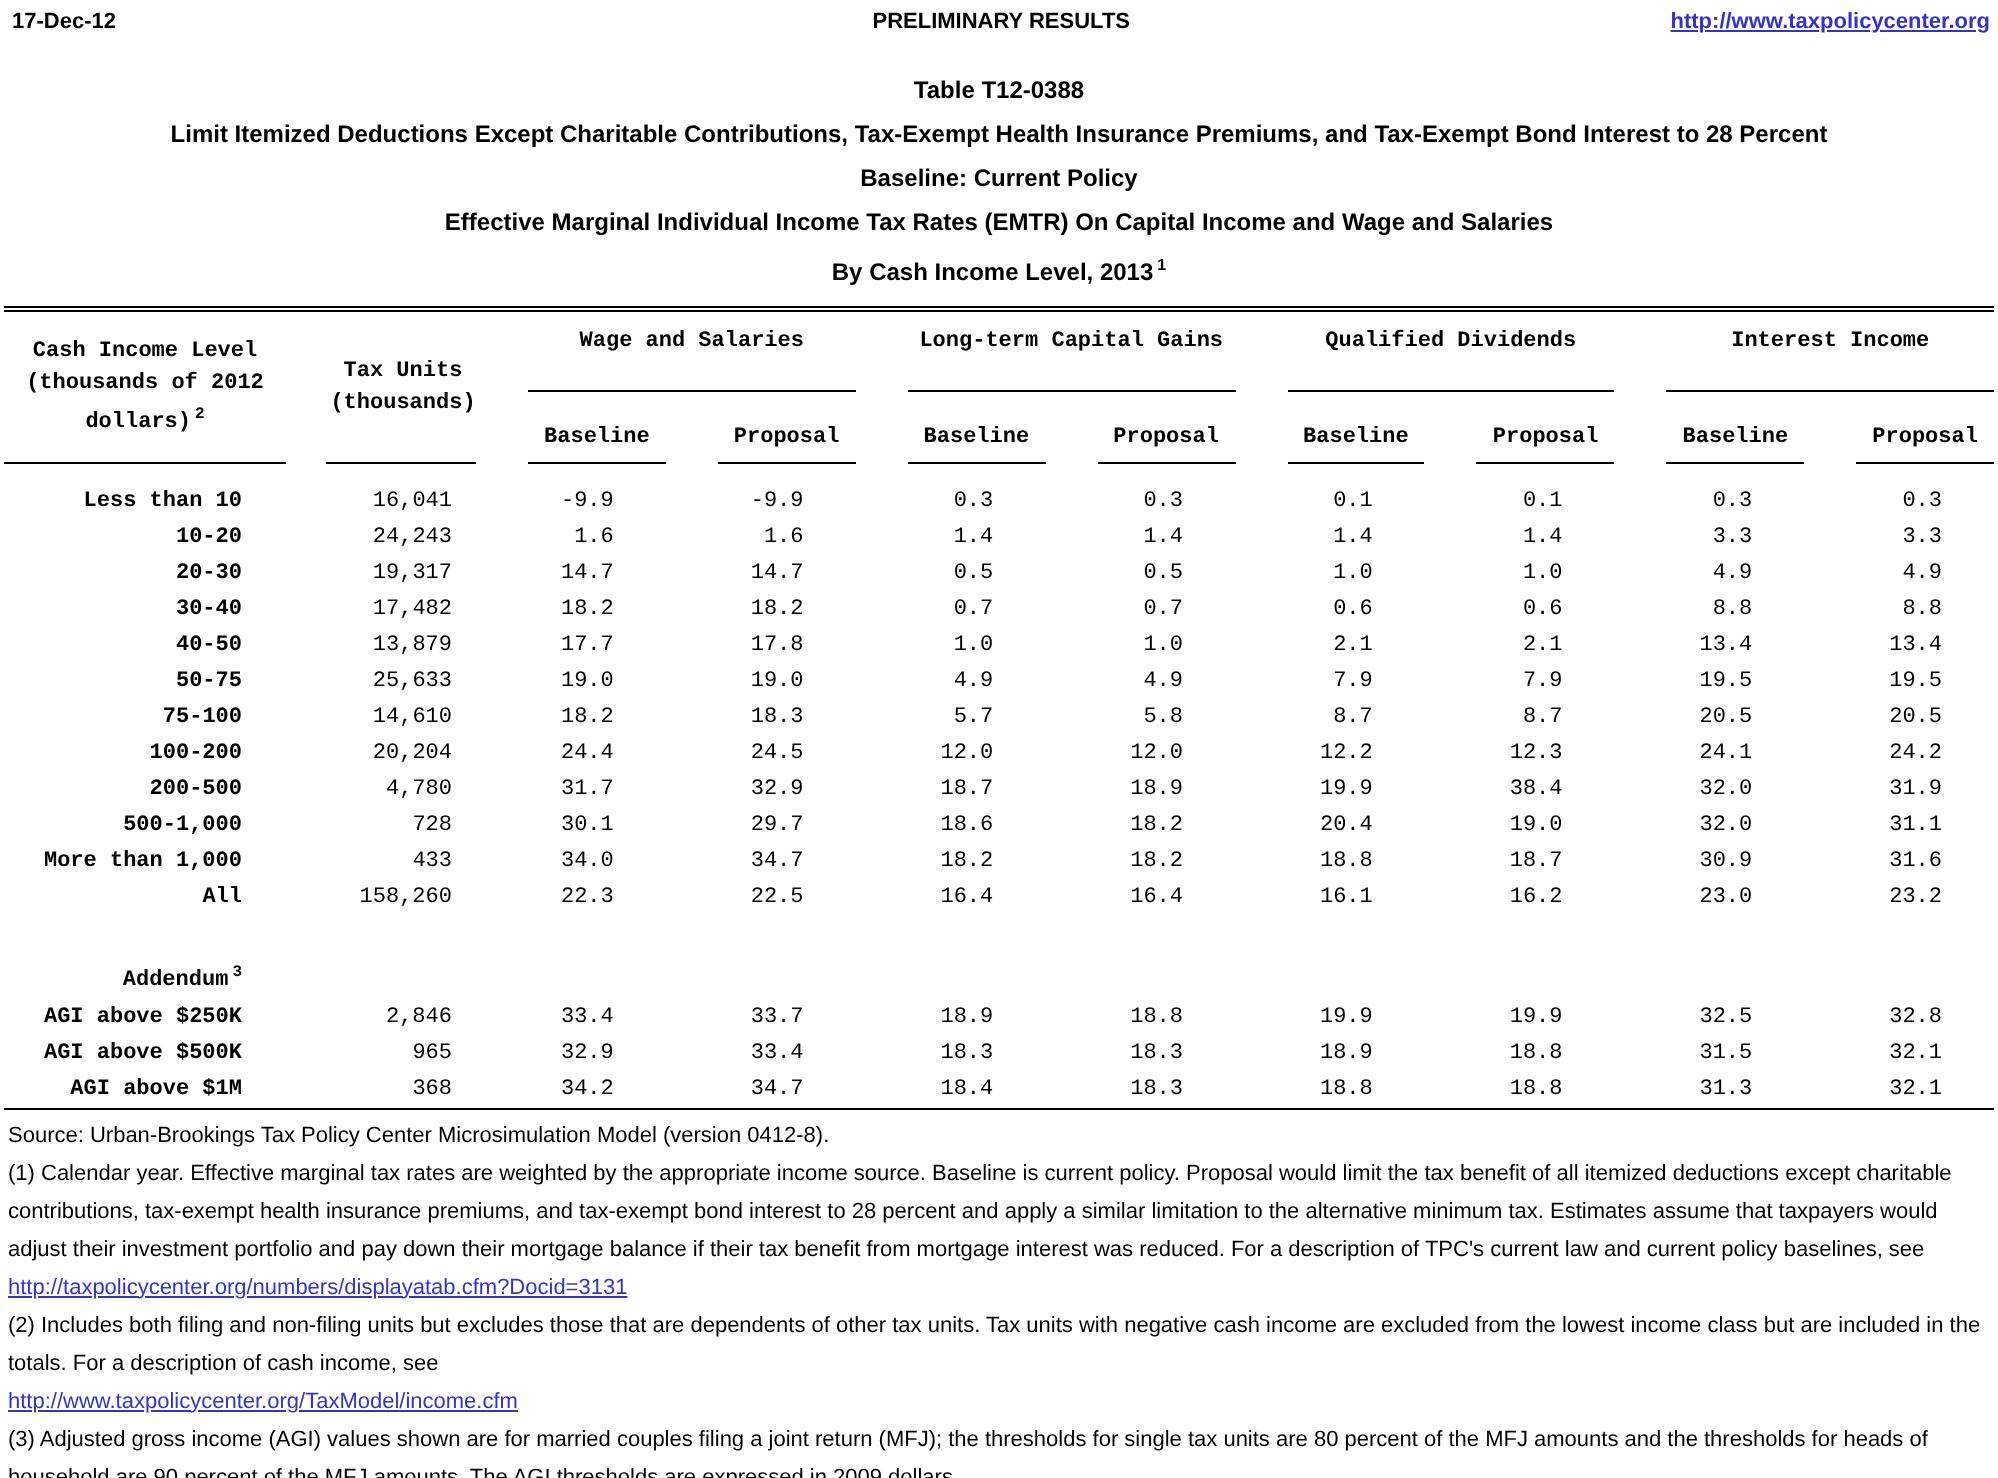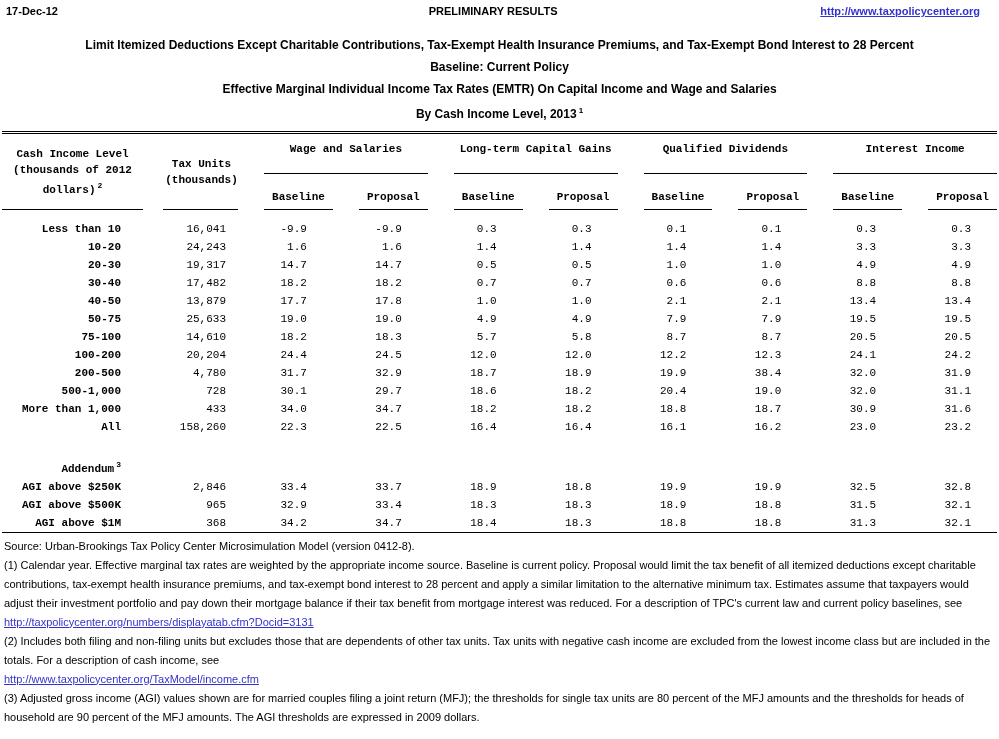--- a/index.html
+++ b/index.html
@@ -5,21 +5,21 @@
   * { box-sizing: border-box; }
   html, body { margin: 0; padding: 0; }
   body {
     width: 999px; height: 739px; overflow: hidden;
     background: #ffffff; color: #000;
     font-family: "Liberation Sans", sans-serif;
   }
   a { color: #3333cc; text-decoration: underline; }
 
   
-  .topbar { display: flex; align-items: baseline; padding: 5px 19px 0 6px; font-size: 11px; font-weight: bold; }
+  .topbar { display: flex; align-items: baseline; padding: 5px 4px 0 6px; font-size: 11px; font-weight: bold; }
   .topbar .date { width: 160px; }
   .topbar .prelim { flex: 1; text-align: center; }
   .topbar .sitelink { margin-left: auto; font-weight: bold; text-align: center; }
 
   
   .titles { margin-top: 17px; text-align: center; font-weight: bold; font-size: 12px; }
   .titles > div { line-height: 22px; white-space: nowrap; }
   sup { font-size: 8px; vertical-align: super; margin-left: 2px; }
 
   
@@ -57,20 +57,21 @@
 </head>
 <body>
 
 <div class="topbar">
   <span class="date">17-Dec-12</span>
   <span class="prelim">PRELIMINARY RESULTS</span>
   <a class="sitelink" href="#">http://www.taxpolicycenter.org</a>
 </div>
 
 <div class="titles">
+  <div>Table T12-0388</div>
   <div>Limit Itemized Deductions Except Charitable Contributions, Tax-Exempt Health Insurance Premiums, and Tax-Exempt Bond Interest to 28 Percent</div>
   <div>Baseline: Current Policy</div>
   <div>Effective Marginal Individual Income Tax Rates (EMTR) On Capital Income and Wage and Salaries</div>
   <div><span>By Cash Income Level, 2013</span><sup>1</sup></div>
 </div>
 
 <div class="dbl"></div>
 
 <table>
   <colgroup>

